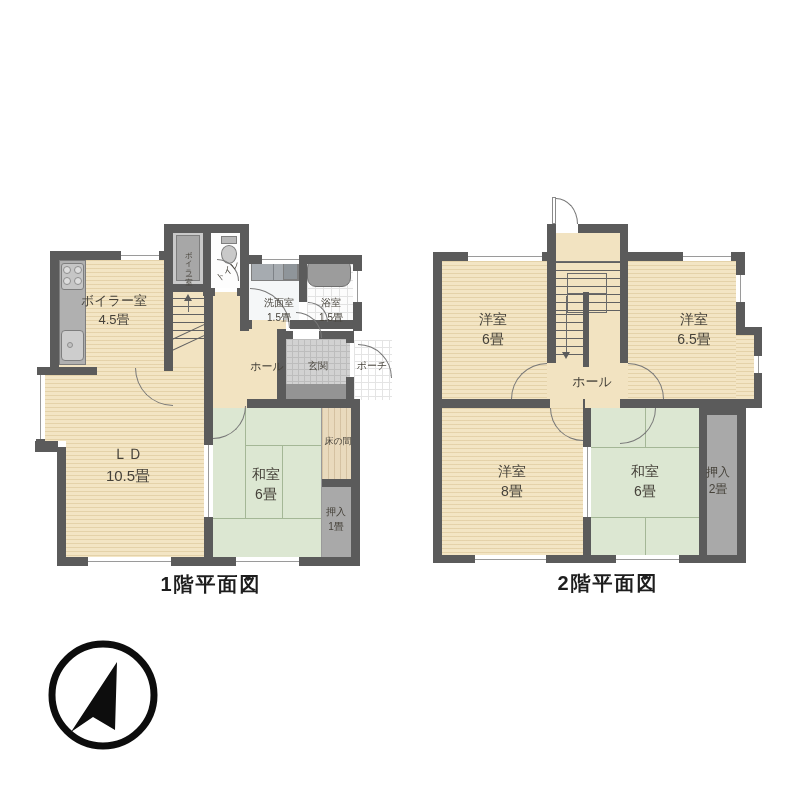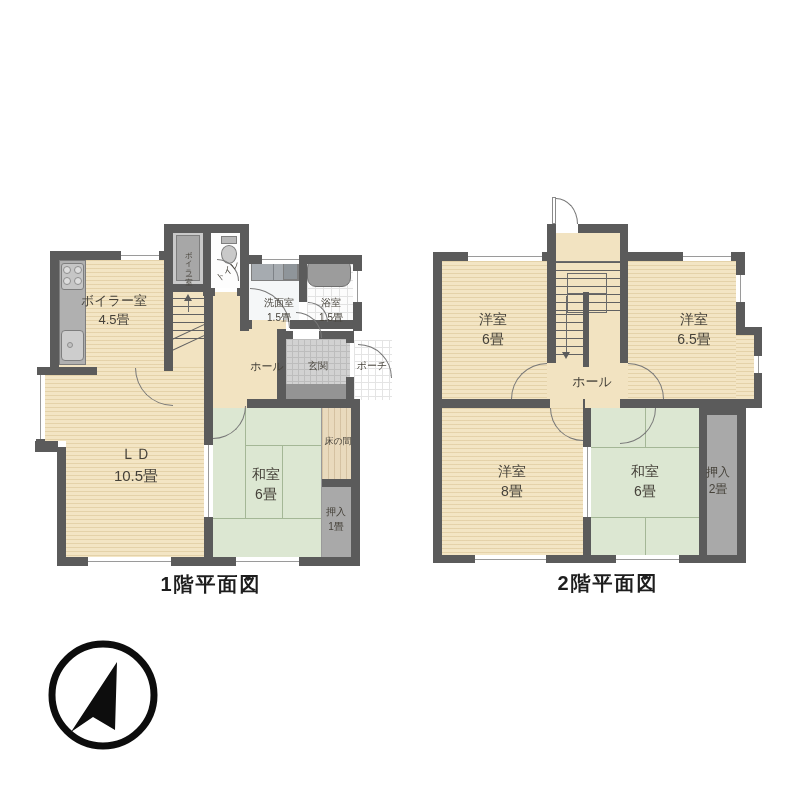--- a/index.html
+++ b/index.html
@@ -143,21 +143,21 @@
     <div class="arc tr" style="left:250px;top:288px;width:40px;height:40px;"></div>
     <div class="arc tr" style="left:308px;top:302px;width:20px;height:20px;"></div>
     <div class="arc tr" style="left:217px;top:259px;width:22px;height:22px;"></div>
     <div class="arc tr" style="left:296px;top:312px;width:26px;height:26px;"></div>
     <div class="arc tr" style="left:358px;top:344px;width:34px;height:34px;"></div>
 
     <div class="lbl" style="left:114px;top:311px;font-size:13px;">
       <span>ボイラー室</span>
         <span>4.5畳</span>
     </div>
-    <div class="lbl" style="left:136px;top:465px;font-size:15px;">
+    <div class="lbl" style="left:128px;top:465px;font-size:15px;">
       <span>ＬＤ</span>
         <span>10.5畳</span>
     </div>
     <div class="lbl" style="left:266px;top:484px;font-size:14px;">
       <span>和室</span>
         <span>6畳</span>
     </div>
     <div class="lbl" style="left:336px;top:519px;font-size:10px;">
       <span>押入</span>
         <span>1畳</span>

